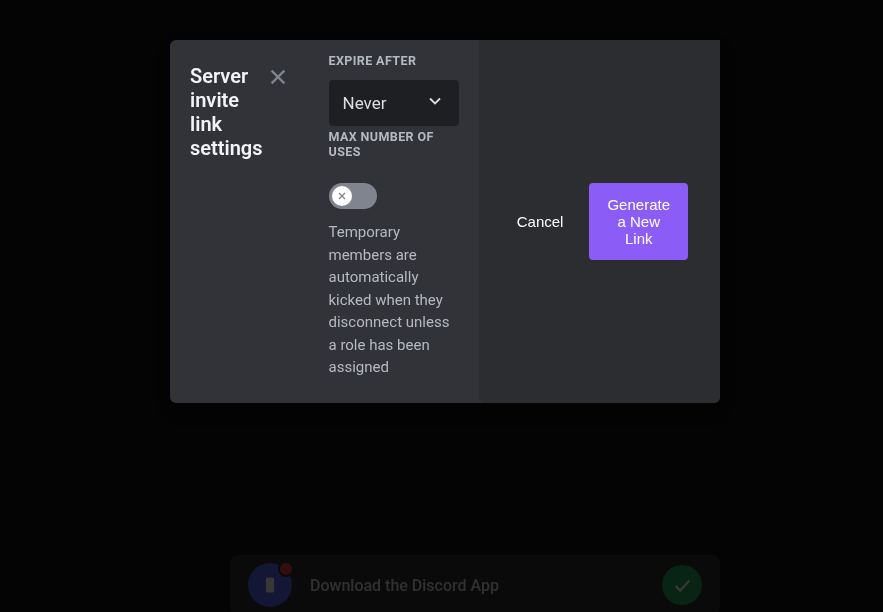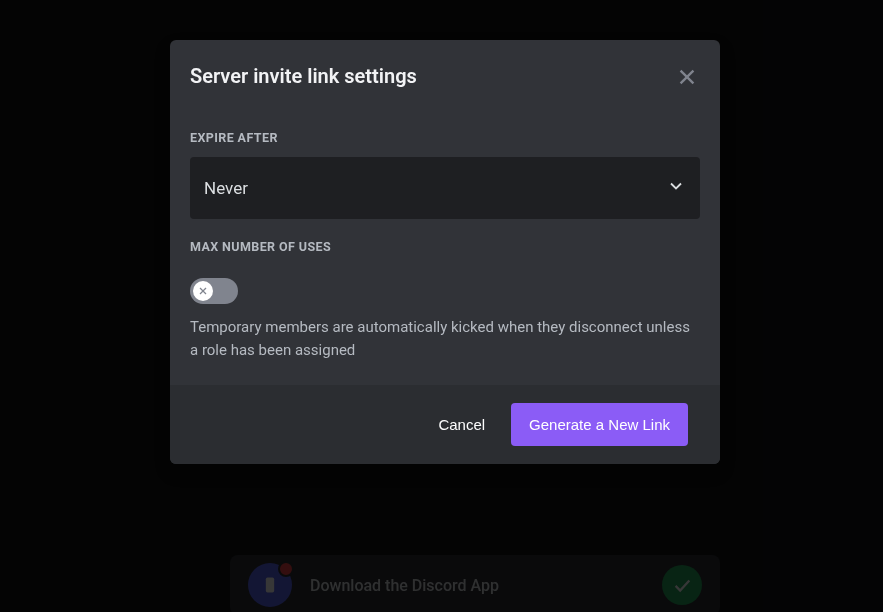--- a/index.html
+++ b/index.html
@@ -86,21 +86,20 @@
       background: rgba(0,0,0,0.7);
     }
     .modal {
       position: absolute;
       left: 170px;
       top: 40px;
       width: 550px;
       background: #313338;
       border-radius: 6px;
       display: flex;
-      flex-direction: column;
       box-shadow: 0 8px 16px rgba(0,0,0,0.24);
       justify-content: center;
     }
     .modal-header {
       padding: 24px 20px 10px 20px;
       display: flex;
       align-items: flex-start;
       justify-content: space-between;
     }
     .modal-title {
@@ -121,36 +120,36 @@
     .close-btn svg {
       width: 22px;
       height: 22px;
       stroke: currentColor;
       stroke-width: 2.5;
     }
     .modal-body {
       padding: 10px 20px 24px 20px;
     }
     .field-group {
-      margin-top: 20px;
+      margin-top: 3px;
     }
     .field-group:first-child {
     }
     .field-label {
       color: #b5bac1;
       font-size: 12.5px;
       font-weight: 700;
       letter-spacing: 0.4px;
       text-transform: uppercase;
       margin-bottom: 12px;
     }
     .select-box {
       background: #1e1f22;
       border-radius: 4px;
-      height: 62px;
+      height: 46px;
       display: flex;
       align-items: center;
       padding: 0 14px;
       cursor: pointer;
       justify-content: space-between;
     }
     .select-value {
       color: #dbdee1;
       font-size: 17px;
     }

